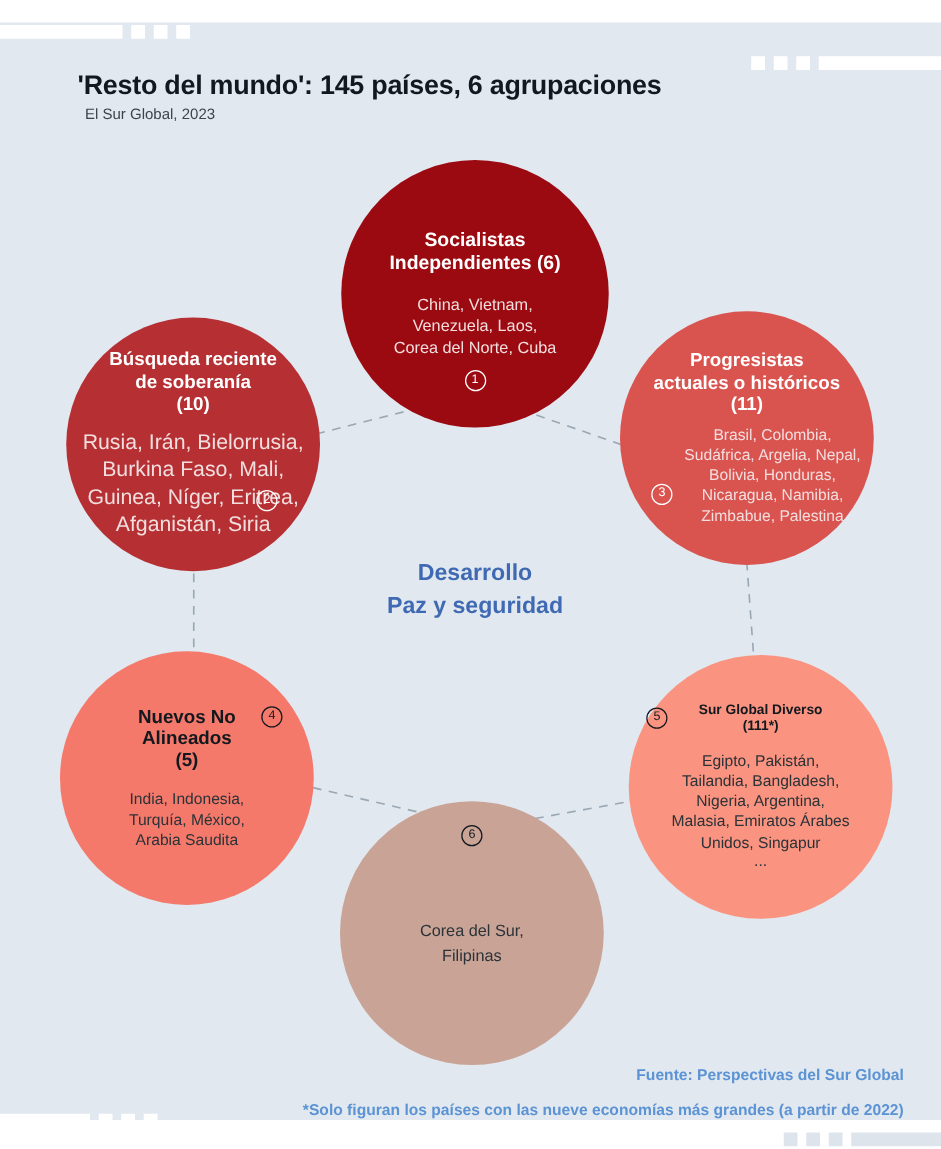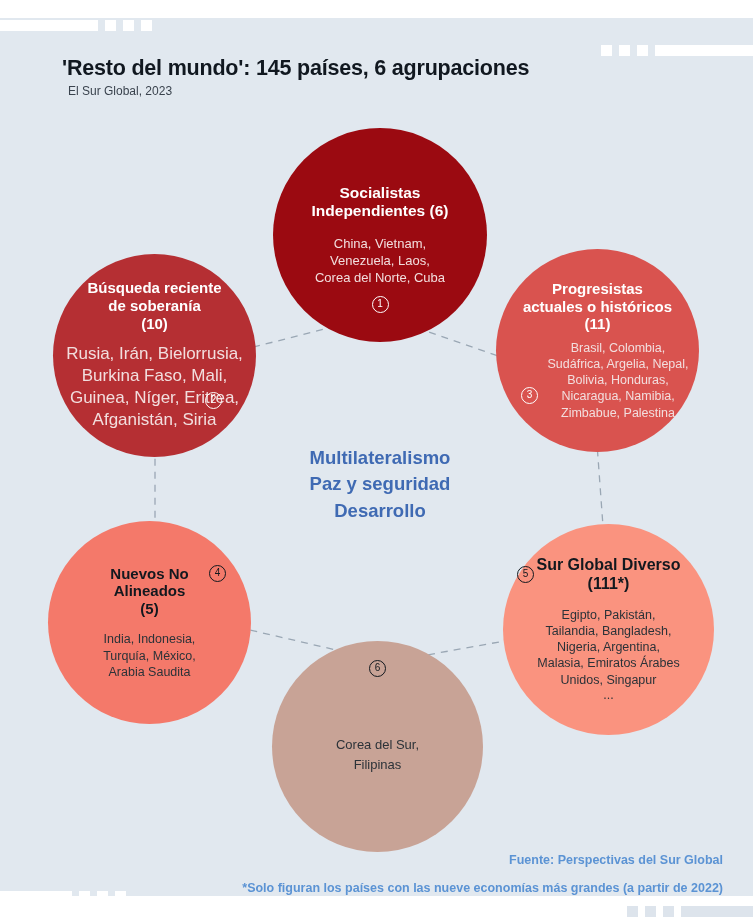--- a/index.html
+++ b/index.html
@@ -157,21 +157,21 @@
   }
   #node4 .n-title { font-size: 15px; }
   #node4 .n-list  { font-size: 12.5px; margin-top: 14px; }
   #node4 .badge   { left: 161px; top: 44px; }
 
   
   #node5 {
     left: 503px; top: 506px; width: 211px; height: 211px;
     background: #fa937f;
   }
-  #node5 .n-title { font-size: 16px; }
+  #node5 .n-title { font-size: 11px; }
   #node5 .n-list  { font-size: 12.5px; margin-top: 13px; }
   #node5 .n-ellipsis { font-size: 12.5px; color: #2b3238; line-height: 1.2; }
   #node5 .badge   { left: 14px; top: 42px; }
 
   
   #node6 {
     left: 272px; top: 623px; width: 211px; height: 211px;
     background: #c8a396;
   }
   #node6 .n-title { font-size: 15.5px; }
@@ -319,23 +319,22 @@
 
     <div class="node dark-text" id="node6">
       <div class="n-list">
         <div>Corea del Sur,</div>
         <div>Filipinas</div>
       </div>
       <span class="badge badge-dark">6</span>
     </div>
 
     <div class="center-text">
-      <div>Multilateralismo</div>
+      <div>Desarrollo</div>
       <div>Paz y seguridad</div>
-      <div>Desarrollo</div>
     </div>
 
     <div class="source">Fuente: Perspectivas del Sur Global</div>
     <div class="footnote">*Solo figuran los países con las nueve economías más grandes (a partir de 2022)</div>
 
   </div>
 
   <div class="deco deco-br deco-grey">
     <span class="bar"></span>
     <span class="sq"></span>

